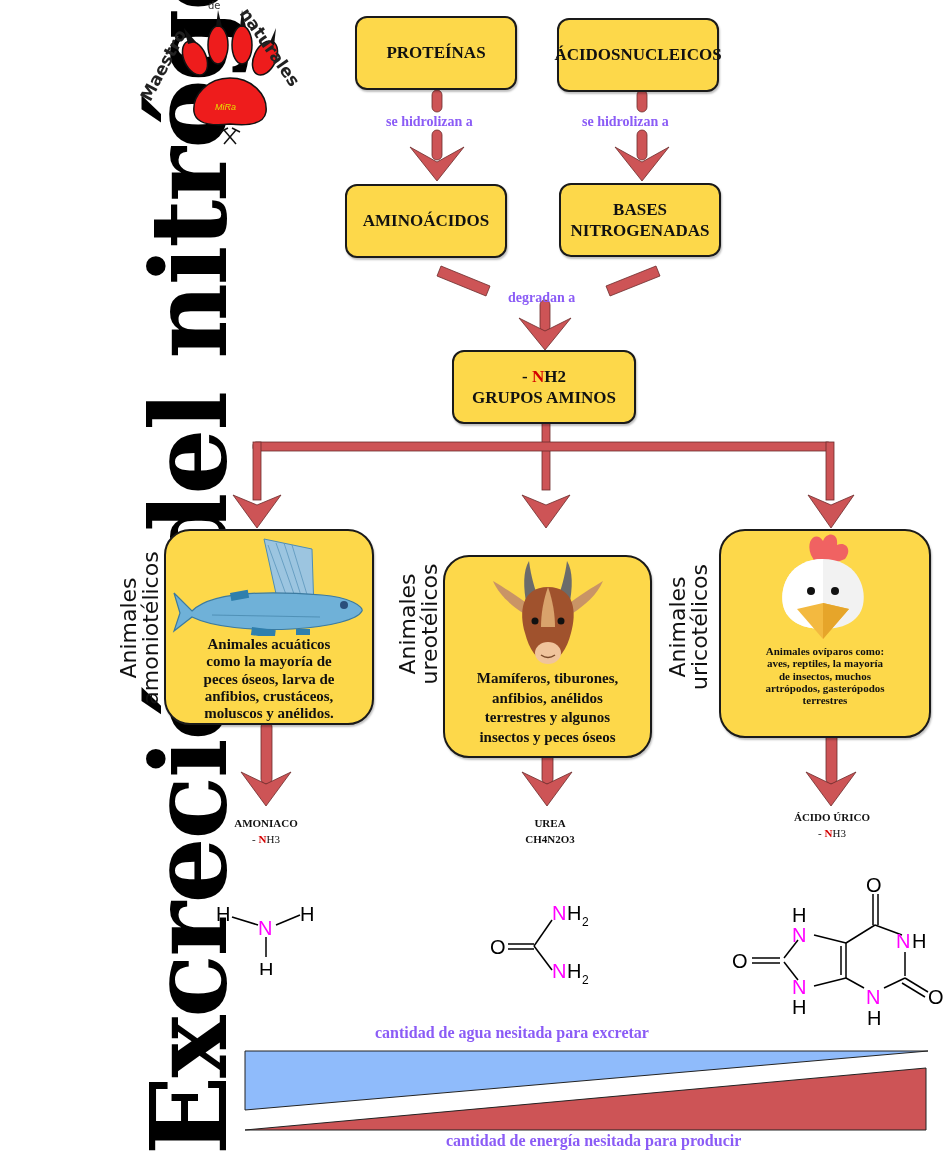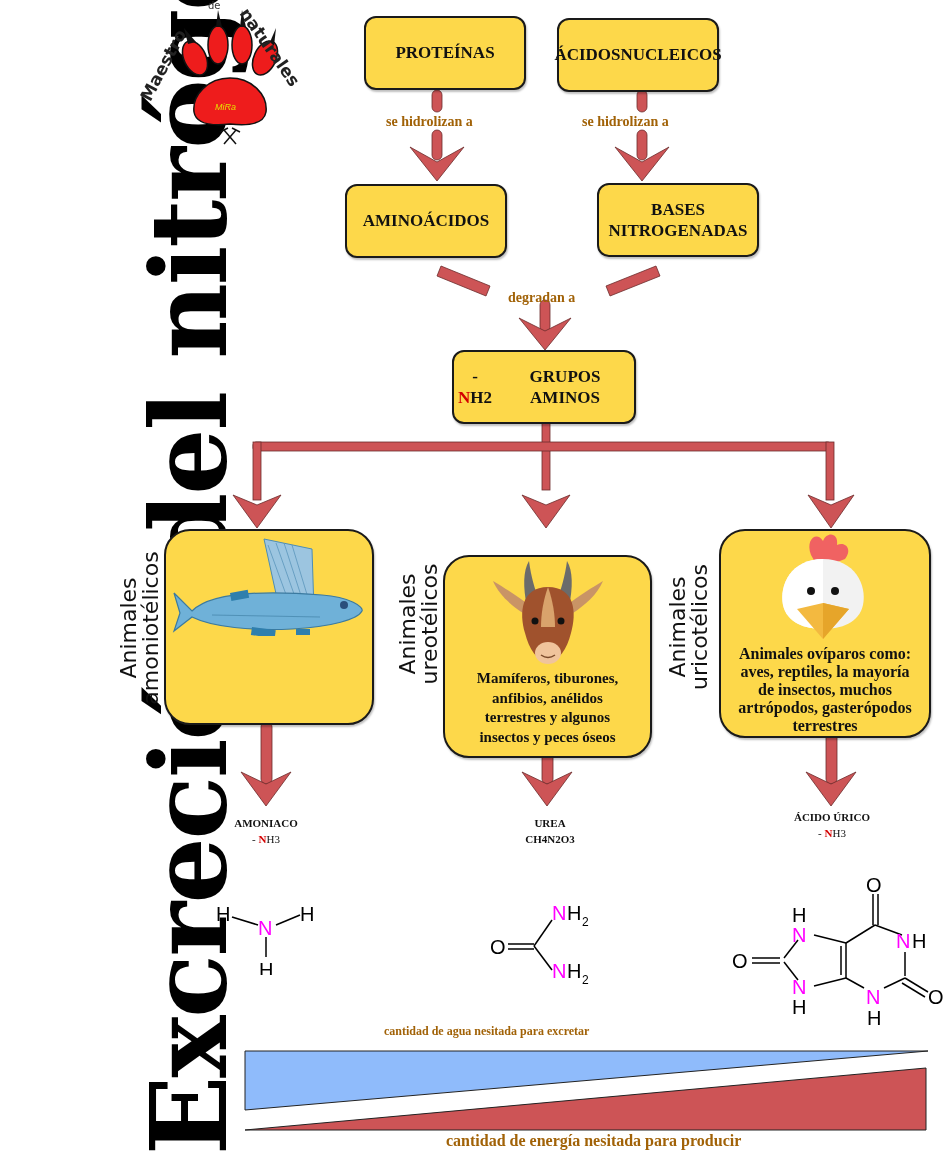--- a/index.html
+++ b/index.html
@@ -4,21 +4,21 @@
 <style>
   html, body { margin:0; padding:0; background:#ffffff; }
   body { width:948px; height:1155px; position:relative; overflow:hidden; font-family:"DejaVu Serif", serif; }
   .abs { position:absolute; }
   .box {
     position:absolute; background:#fdd84a; border:2px solid #1a1a1a; border-radius:12px;
     box-shadow: 1px 2px 2px rgba(0,0,0,0.25);
     display:flex; align-items:center; justify-content:center; text-align:center;
     font-family:"Liberation Serif", serif; font-weight:bold; color:#111; font-size:17px; line-height:1.25;
   }
-  .label { position:absolute; font-family:"Liberation Serif", serif; font-weight:bold; color:#a16207; font-size:14px; white-space:nowrap; }
+  .label { position:absolute; font-family:"Liberation Serif", serif; font-weight:bold; color:#8b5cf6; font-size:14px; white-space:nowrap; }
   .big-box {
     position:absolute; background:#fdd84a; border:2px solid #1a1a1a; border-radius:26px;
     box-shadow: 1px 2px 2px rgba(0,0,0,0.25);
   }
   .big-text { position:absolute; left:0; right:0; text-align:center; font-family:"Liberation Serif", serif; font-weight:bold; color:#111; font-size:15px; line-height:1.15; }
   .side-label {
     position:absolute; font-family:"DejaVu Sans", sans-serif; font-size:22px; color:#111; line-height:1.0;
     transform: rotate(-90deg); transform-origin: left top; white-space:nowrap; text-align:center;
   }
   .result { position:absolute; text-align:center; font-family:"Liberation Serif", serif; font-weight:bold; color:#111; font-size:11px; line-height:1.45; }
@@ -89,42 +89,42 @@
 
     <rect x="261" y="722" width="11" height="62" rx="5"></rect>
     <path d="M241 772 L266 784 L291 772 L266 806 Z"></path>
     <rect x="542" y="727" width="11" height="57" rx="5"></rect>
     <path d="M522 772 L547 784 L572 772 L547 806 Z"></path>
     <rect x="826" y="733" width="11" height="51" rx="5"></rect>
     <path d="M806 772 L831 784 L856 772 L831 806 Z"></path>
   </g>
 </svg>
 
-<div class="box" style="left:364px;top:16px;width:158px;height:70px;align-items:center;">
+<div class="box" style="left:355px;top:16px;width:158px;height:70px;align-items:center;">
   <span>PROTEÍNAS</span>
 </div>
 <div class="box" style="left:557px;top:18px;width:158px;height:70px;flex-direction:row;">
   <span>ÁCIDOS</span>
   <span>NUCLEICOS</span>
 </div>
 
 <div class="label" style="left:386px;top:114px;">se hidrolizan a</div>
 <div class="label" style="left:582px;top:114px;">se hidrolizan a</div>
 
 <div class="box" style="left:345px;top:184px;width:158px;height:70px;">
   <span>AMINOÁCIDOS</span>
 </div>
-<div class="box" style="left:559px;top:183px;width:158px;height:70px;flex-direction:column;margin-left:38px;">
+<div class="box" style="left:559px;top:183px;width:158px;height:70px;flex-direction:column;">
   <span>BASES</span>
   <span>NITROGENADAS</span>
 </div>
 
 <div class="label" style="left:508px;top:290px;">degradan a</div>
 
-<div class="box" style="left:452px;top:350px;width:180px;height:70px;flex-direction:row;">
+<div class="box" style="left:452px;top:350px;width:180px;height:70px;flex-direction:column;">
   <span>
     <span>- </span><span class="red-n">N</span><span>H2</span>
   </span>
   <span>GRUPOS AMINOS</span>
 </div>
 
 <div class="side-label" style="left:118px;top:718px;width:180px;">
   <div>Animales</div>
   <div>amoniotélicos</div>
 </div>
@@ -132,20 +132,27 @@
   <svg class="abs" width="200" height="105" style="left:6px;top:0;">
     <path d="M110 90 L92 8 L140 18 L142 80 Z" fill="#9cc5e0" stroke="#4d8db4" stroke-width="1"></path>
     <path d="M96 14 L120 80 M104 12 L128 80 M112 12 L134 80 M120 14 L140 80" stroke="#5a95bb" stroke-width="0.8"></path>
     <path d="M20 80 C40 60 100 60 150 64 C178 66 192 76 190 80 C186 88 160 96 120 98 C80 100 40 96 20 86 L2 100 L8 82 L2 62 Z" fill="#6fb1d8" stroke="#3b7aa0" stroke-width="1.2"></path>
     <path d="M40 84 L148 86" stroke="#3b7aa0" stroke-width="0.6" fill="none"></path>
     <rect x="58" y="62" width="18" height="8" fill="#2f7fad" transform="rotate(-10 58 62)"></rect>
     <rect x="80" y="96" width="24" height="8" fill="#2f7fad" transform="rotate(8 80 96)"></rect>
     <rect x="124" y="98" width="14" height="6" fill="#2f7fad"></rect>
     <circle cx="172" cy="74" r="4" fill="#2b4f7c"></circle>
   </svg>
+  <div class="big-text" style="top:105px;">
+    <div>Animales acuáticos</div>
+    <div>como la mayoría de</div>
+    <div>peces óseos, larva de</div>
+    <div>anfibios, crustáceos,</div>
+    <div>moluscos y anélidos.</div>
+  </div>
 </div>
 
 <div class="side-label" style="left:397px;top:704px;width:160px;">
   <div>Animales</div>
   <div>ureotélicos</div>
 </div>
 <div class="big-box" style="left:443px;top:555px;width:205px;height:199px;">
   <svg class="abs" width="130" height="110" style="left:38px;top:0;">
     <path d="M44 50 C40 30 40 14 46 4 C48 20 52 32 56 44 Z" fill="#6b6b6b"></path>
     <path d="M86 50 C90 30 90 14 84 4 C82 20 78 32 74 44 Z" fill="#6b6b6b"></path>
@@ -173,21 +180,21 @@
 <div class="big-box" style="left:719px;top:529px;width:208px;height:205px;">
   <svg class="abs" width="110" height="115" style="left:50px;top:-2px;">
     <path d="M40 26 C34 10 46 2 52 12 C56 2 68 4 66 16 C74 12 82 20 74 30 L48 40 Z" fill="#f06262"></path>
     <path d="M52 30 C84 30 96 56 92 76 C88 94 70 100 52 100 C34 100 16 94 12 76 C8 56 20 30 52 30 Z" fill="#f2f2f2"></path>
     <path d="M52 30 C20 30 8 56 12 76 C16 94 34 100 52 100 Z" fill="#ffffff"></path>
     <circle cx="40" cy="62" r="4" fill="#111"></circle>
     <circle cx="64" cy="62" r="4" fill="#111"></circle>
     <path d="M26 80 L52 74 L78 80 L52 110 Z" fill="#f3b940"></path>
     <path d="M52 74 L78 80 L52 110 Z" fill="#e6a52a"></path>
   </svg>
-  <div class="big-text" style="top:114px;font-size:16px;line-height:1.12;">
+  <div class="big-text" style="top:114px;font-size:11px;line-height:1.12;">
     <div>Animales ovíparos como:</div>
     <div>aves, reptiles, la mayoría</div>
     <div>de insectos, muchos</div>
     <div>artrópodos, gasterópodos</div>
     <div>terrestres</div>
   </div>
 </div>
 
 <div class="result" style="left:186px;top:816px;width:160px;">
   <div>AMONIACO</div>
@@ -256,18 +263,18 @@
   <text x="200" y="134" font-size="20" fill="#000">O</text>
   <text x="138" y="134" font-size="20" fill="#ff00ff">N</text>
   <text x="139" y="155" font-size="20" fill="#000">H</text>
   <text x="64" y="72" font-size="20" fill="#ff00ff">N</text>
   <text x="64" y="52" font-size="20" fill="#000">H</text>
   <text x="64" y="124" font-size="20" fill="#ff00ff">N</text>
   <text x="64" y="144" font-size="20" fill="#000">H</text>
   <text x="4" y="98" font-size="20" fill="#000">O</text>
 </svg>
 
-<div class="label" style="left:375px;top:1024px;font-size:12px;margin-left:9px;">cantidad de agua nesitada para excretar</div>
+<div class="label" style="left:375px;top:1024px;font-size:16px;">cantidad de agua nesitada para excretar</div>
 <svg class="abs" width="700" height="90" style="left:240px;top:1048px;">
   <path d="M5 3 L688 3 L5 62 Z" fill="#8fbbfb" stroke="#222" stroke-width="1"></path>
   <path d="M5 82 L686 20 L686 82 Z" fill="#cd5456" stroke="#222" stroke-width="1"></path>
 </svg>
 <div class="label" style="left:446px;top:1132px;font-size:16px;">cantidad de energía nesitada para producir</div>
 
 </body></html>

